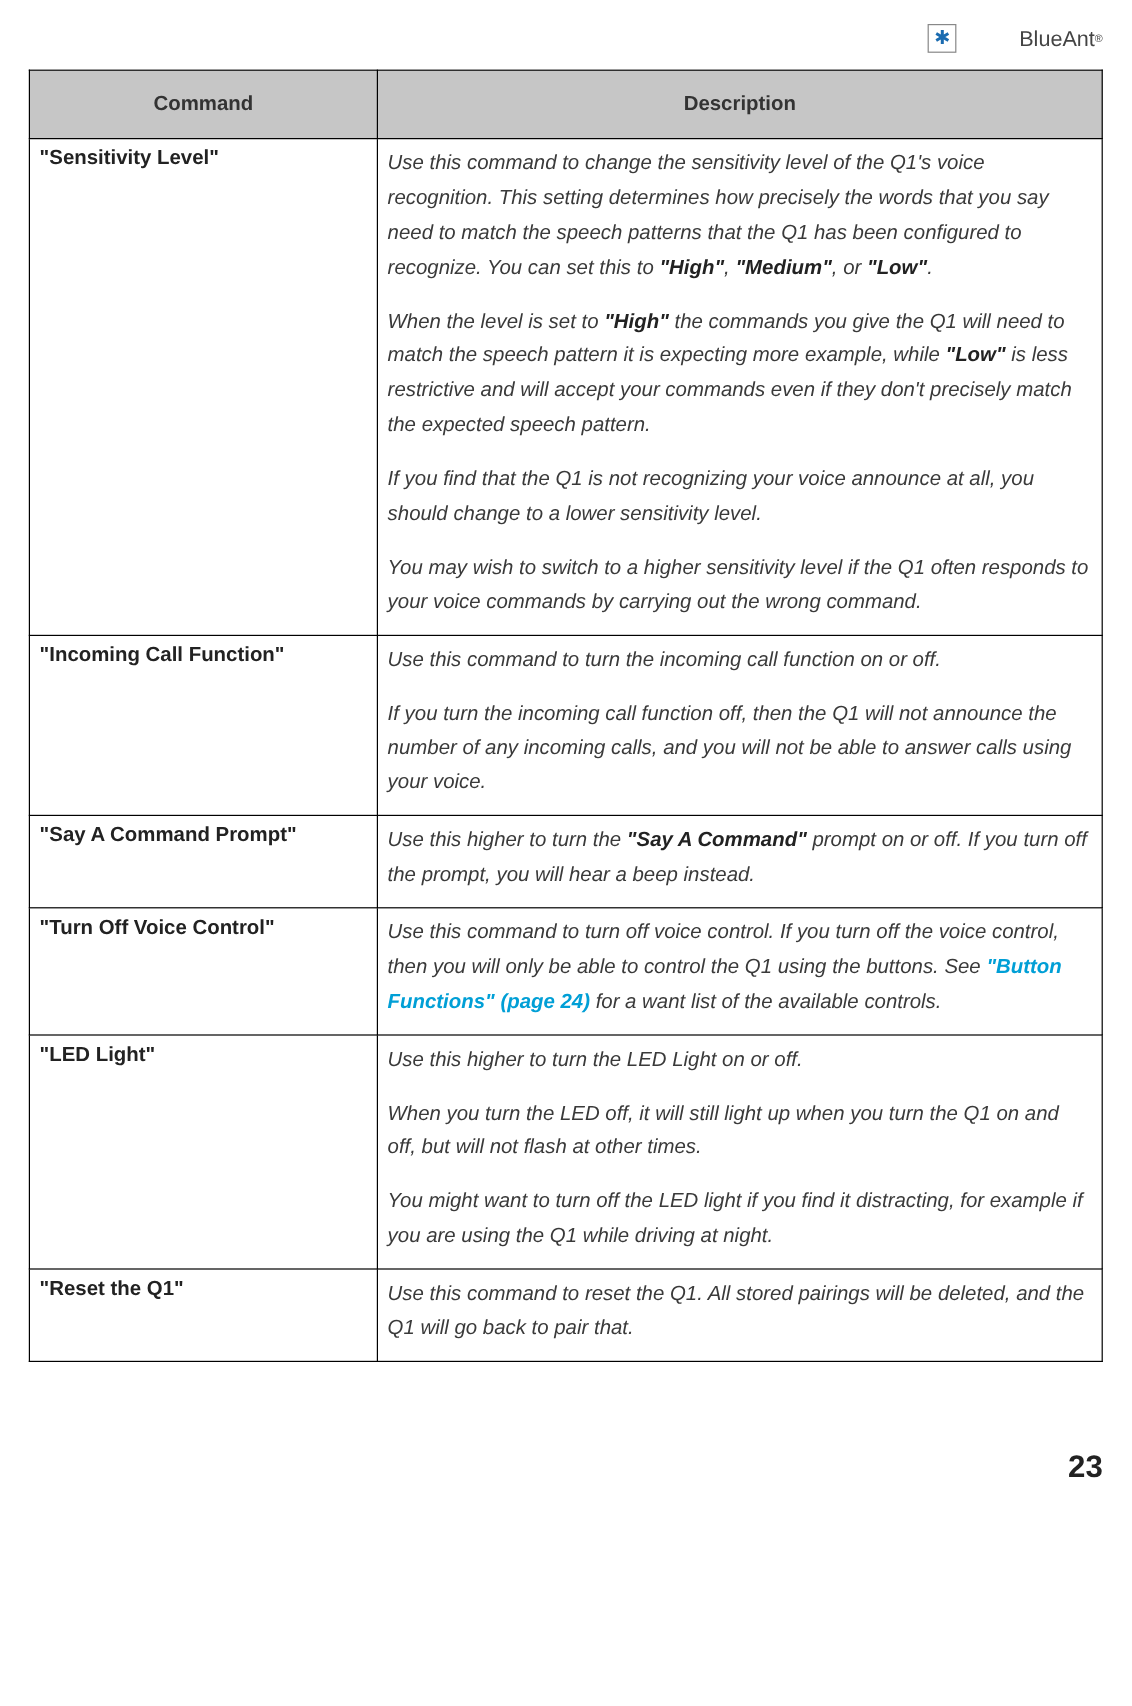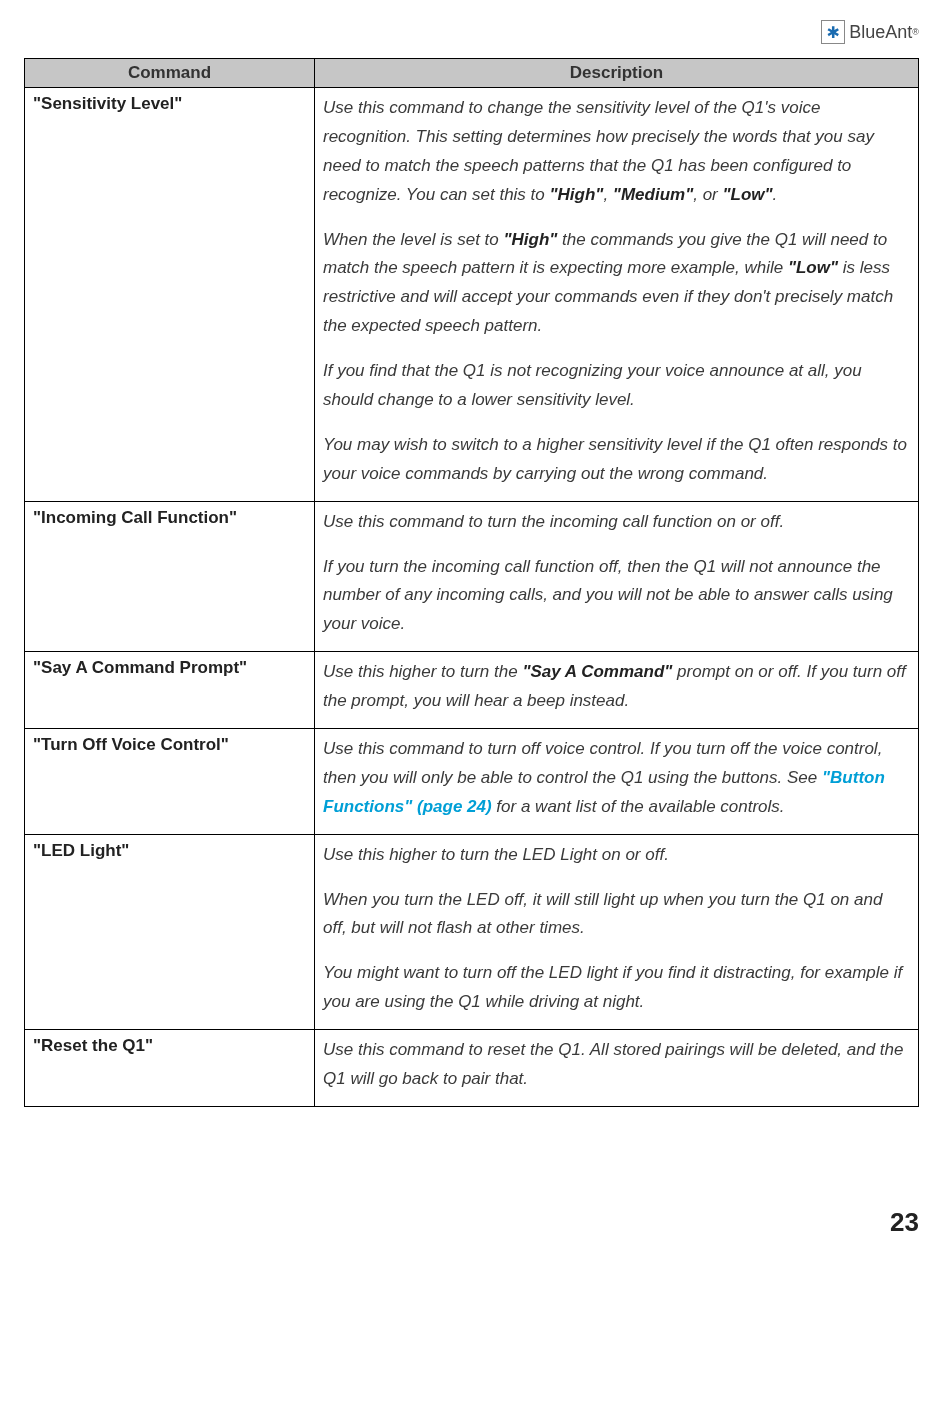--- a/index.html
+++ b/index.html
@@ -25,41 +25,42 @@
     align-items: center;
     justify-content: center;
     margin-right: 4px;
     font-size: 16px;
     color: #1a6bb0;
   }
   .logo-text {
     font-size: 18px;
     color: #444;
     font-weight: 400;
+    margin-left: 48px;
   }
   .logo-reg {
     font-size: 9px;
     vertical-align: super;
     color: #444;
   }
   table {
     border-collapse: collapse;
     width: 100%;
     table-layout: fixed;
   }
   th, td {
     border: 1px solid #000;
     vertical-align: top;
     text-align: left;
   }
   th {
     background: #c6c6c6;
     font-weight: bold;
     font-size: 17px;
-    padding: 4px 8px;
+    padding: 18px 8px;
     text-align: center;
   }
   td {
     padding: 6px 8px 8px 8px;
   }
   col.cmd { width: 290px; }
   .cmd-cell {
     font-weight: bold;
     font-size: 17px;
     color: #222;
@@ -70,21 +71,21 @@
     color: #3a3a3a;
   }
   .desc-cell p { margin: 0 0 16px 0; font-style: italic; }
   .desc-cell p:last-child { margin-bottom: 4px; }
   .b { font-weight: bold; color: #222; }
   .link { color: #009fd6; font-weight: bold; }
   .page-num {
     text-align: right;
     font-size: 26px;
     font-weight: bold;
-    margin-top: 100px;
+    margin-top: 72px;
     color: #222;
   }
 </style>
 </head>
 <body>
 
 <div class="header">
   <span class="logo-box">✱</span>
   <span class="logo-text">BlueAnt</span>
     <span class="logo-reg">®</span>

